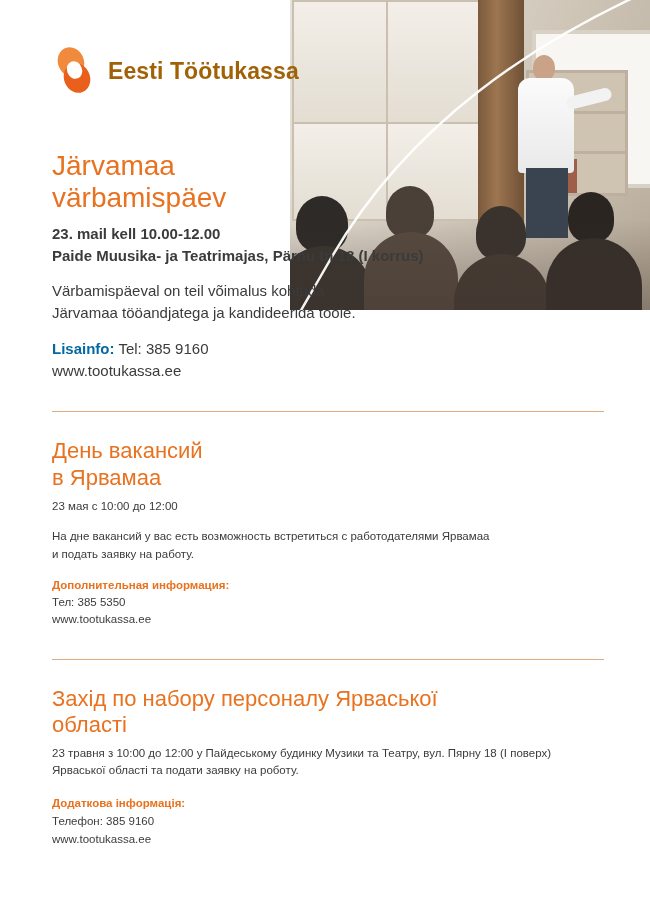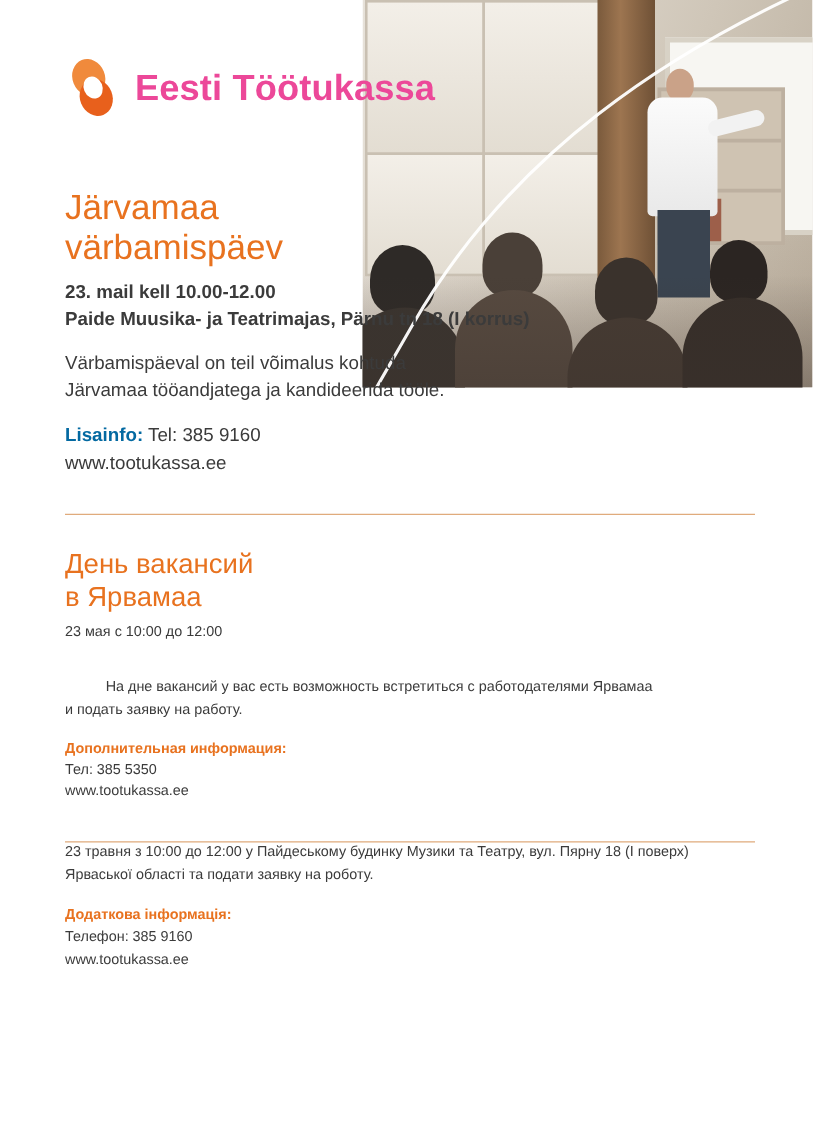--- a/index.html
+++ b/index.html
@@ -110,21 +110,21 @@
   }
 
   
   .logo {
     position: absolute;
     left: 52px; top: 45px;
     display: flex; align-items: center; gap: 12px;
   }
   .logo-mark { width: 44px; height: 52px; flex: none; }
   .logo-text {
-    font-size: 29px; font-weight: bold; color: #ec4899; letter-spacing: .1px;
+    font-size: 23px; font-weight: bold; color: #a16207; letter-spacing: .1px;
   }
 
   
   .content {
     position: absolute;
     left: 52px; top: 150px; width: 552px;
   }
 
   .h-et {
     color: #e8721f;
@@ -147,21 +147,21 @@
 
   .h-ru {
     color: #e8721f;
     font-size: 22px;
     line-height: 1.2;
     font-weight: normal;
     margin: 26px 0 7px 0;
     max-width: 260px;
   }
   .sm { font-size: 11.5px; line-height: 1.5; margin: 0; }
-  .sm.sp { margin-top: 27px; max-width: 470px; text-align: right; }
+  .sm.sp { margin-top: 13px; max-width: 470px; }
   .sm.lbl { color: #e8721f; font-weight: bold; margin-top: 14px; }
 
   .h-uk {
     color: #e8721f;
     font-size: 22px;
     line-height: 1.2;
     font-weight: normal;
     margin: 26px 0 6px 0;
     max-width: 470px;
   }
@@ -249,20 +249,24 @@
     <p class="sm sp">На дне вакансий у вас есть возможность встретиться с работодателями Ярвамаа</p>
     <p class="sm">и подать заявку на работу.</p>
     <p class="sm lbl">Дополнительная информация:</p>
     <p class="sm">Тел: 385 5350</p>
     <p class="sm">www.tootukassa.ee</p>
   </section>
 
   <hr class="rule">
 
   <section>
+    <h2 class="h-uk">
+      <span>Захід по набору персоналу Ярваської</span><br>
+      <span>області</span>
+    </h2>
     <p class="uk-sm">23 травня з 10:00 до 12:00 у Пайдеському будинку Музики та Театру, вул. Пярну 18 (I поверх)</p>
     <p class="uk-sm">Ярваської області та подати заявку на роботу.</p>
     <p class="uk-sm lbl">Додаткова інформація:</p>
     <p class="uk-sm">Телефон: 385 9160</p>
     <p class="uk-sm">www.tootukassa.ee</p>
   </section>
 
 </div>
 
 </body></html>

